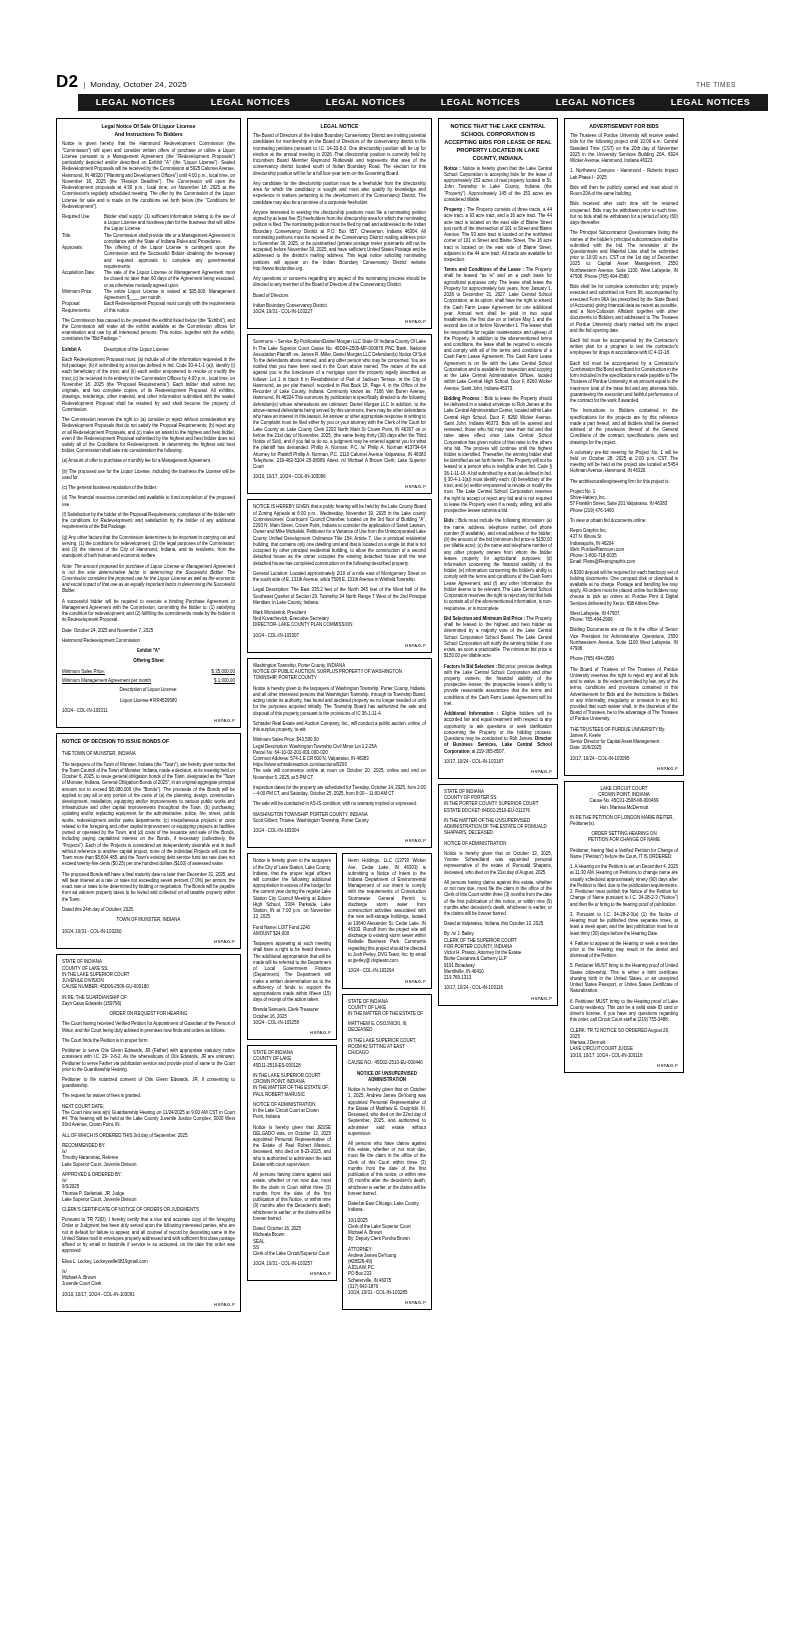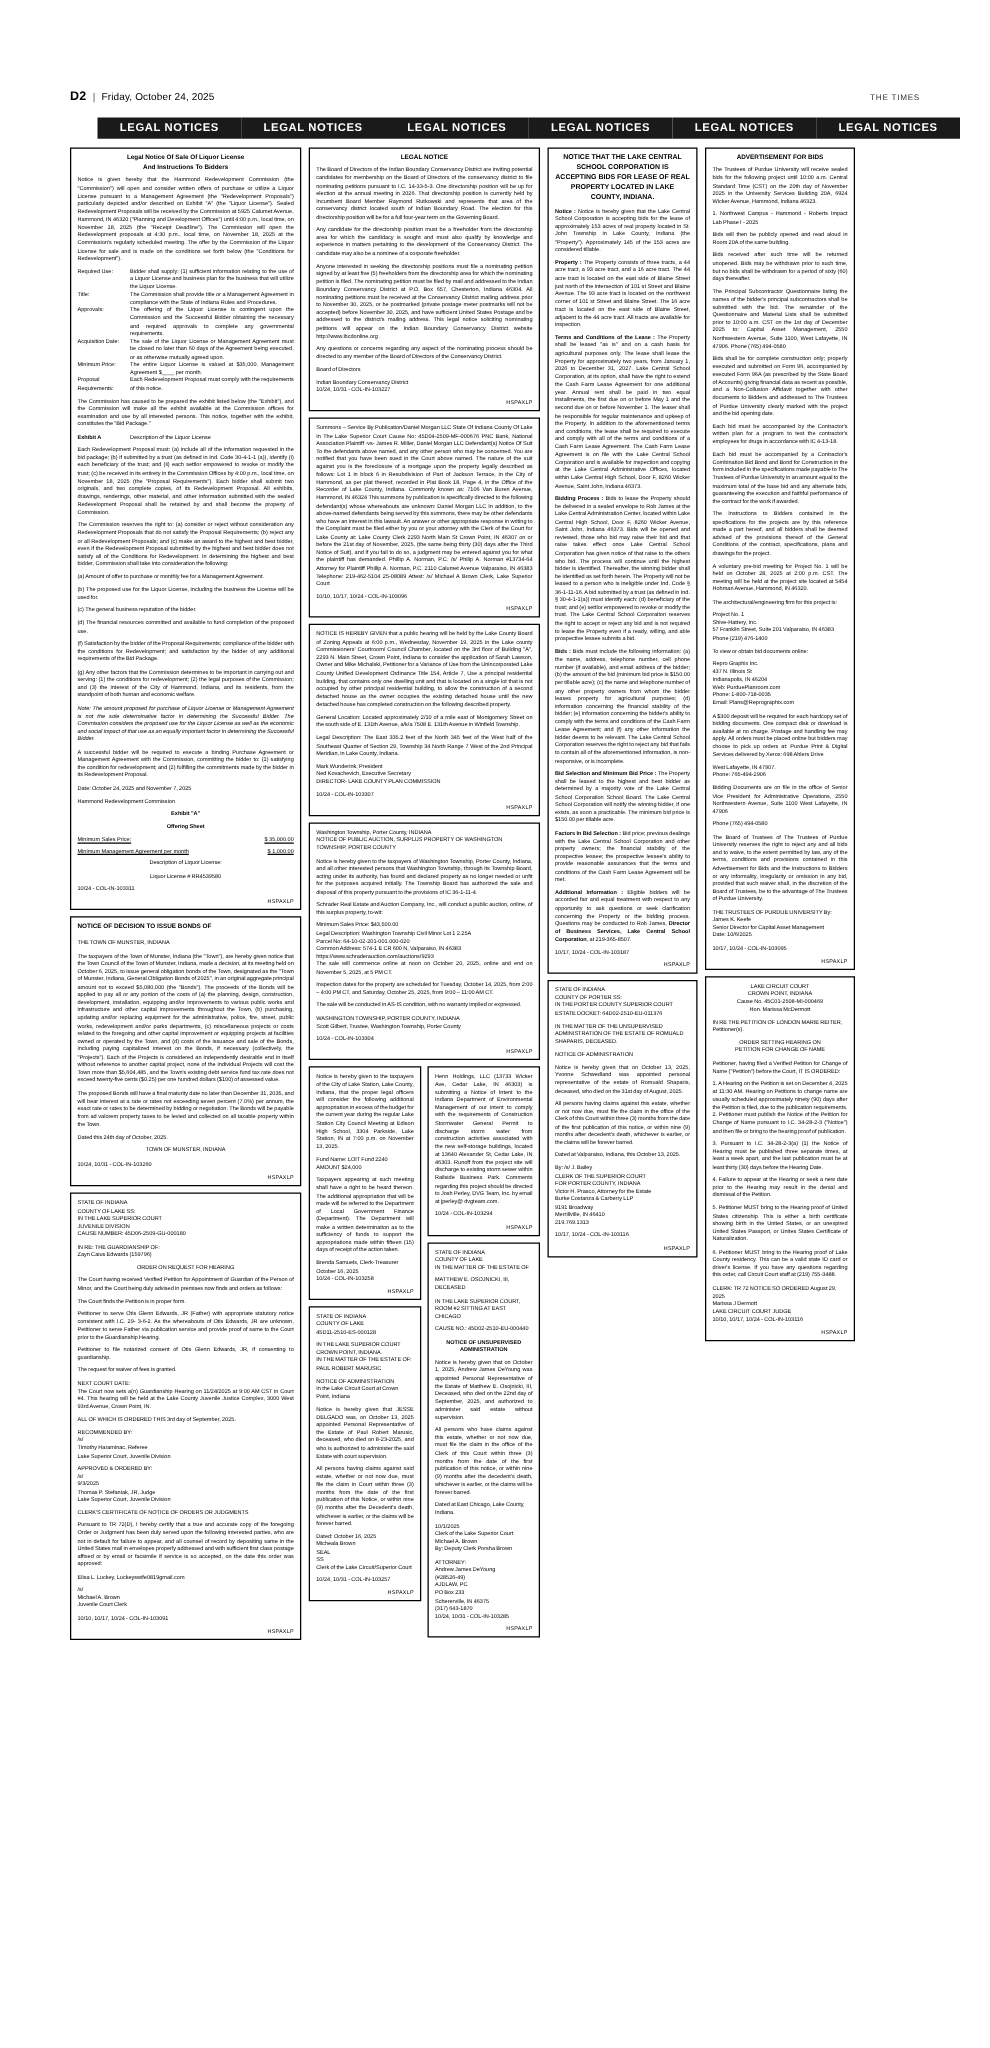--- a/index.html
+++ b/index.html
@@ -12,21 +12,21 @@
     overflow: hidden;
   }
   .page { position: relative; width: 792px; height: 1638px; padding: 0; }
 
   
   .masthead {
     position: absolute; left: 56px; top: 72px; right: 56px;
     display: flex; align-items: baseline; justify-content: space-between;
   }
   .mh-left { display:flex; align-items: baseline; gap:5px; }
-  .mh-page { font-weight: bold; font-size: 10px; letter-spacing: .2px; }
+  .mh-page { font-weight: bold; font-size: 17px; letter-spacing: .2px; }
   .mh-sep { font-size: 8px; color:#555; }
   .mh-date { font-size: 8px; letter-spacing: .1px; }
   .mh-right { font-size: 6.5px; letter-spacing: .6px; color:#333; }
 
   
   .banners {
     position: absolute; left: 56px; top: 94px; right: 30px;
     display: flex; gap: 0;
   }
   .banner {
@@ -79,21 +79,21 @@
 </style>
 </head>
 <body>
 
 <div class="page">
 
   <div class="masthead">
     <div class="mh-left">
       <span class="mh-page">D2</span>
       <span class="mh-sep">|</span>
-      <span class="mh-date">Friday, October 24, 2025</span>
+      <span class="mh-date">Monday, October 24, 2025</span>
     </div>
     <div class="mh-right">THE TIMES</div>
   </div>
 
   <div class="banners">
     <div class="banner">LEGAL NOTICES</div>
     <div class="banner">LEGAL NOTICES</div>
     <div class="banner">LEGAL NOTICES</div>
     <div class="banner">LEGAL NOTICES</div>
     <div class="banner">LEGAL NOTICES</div>

